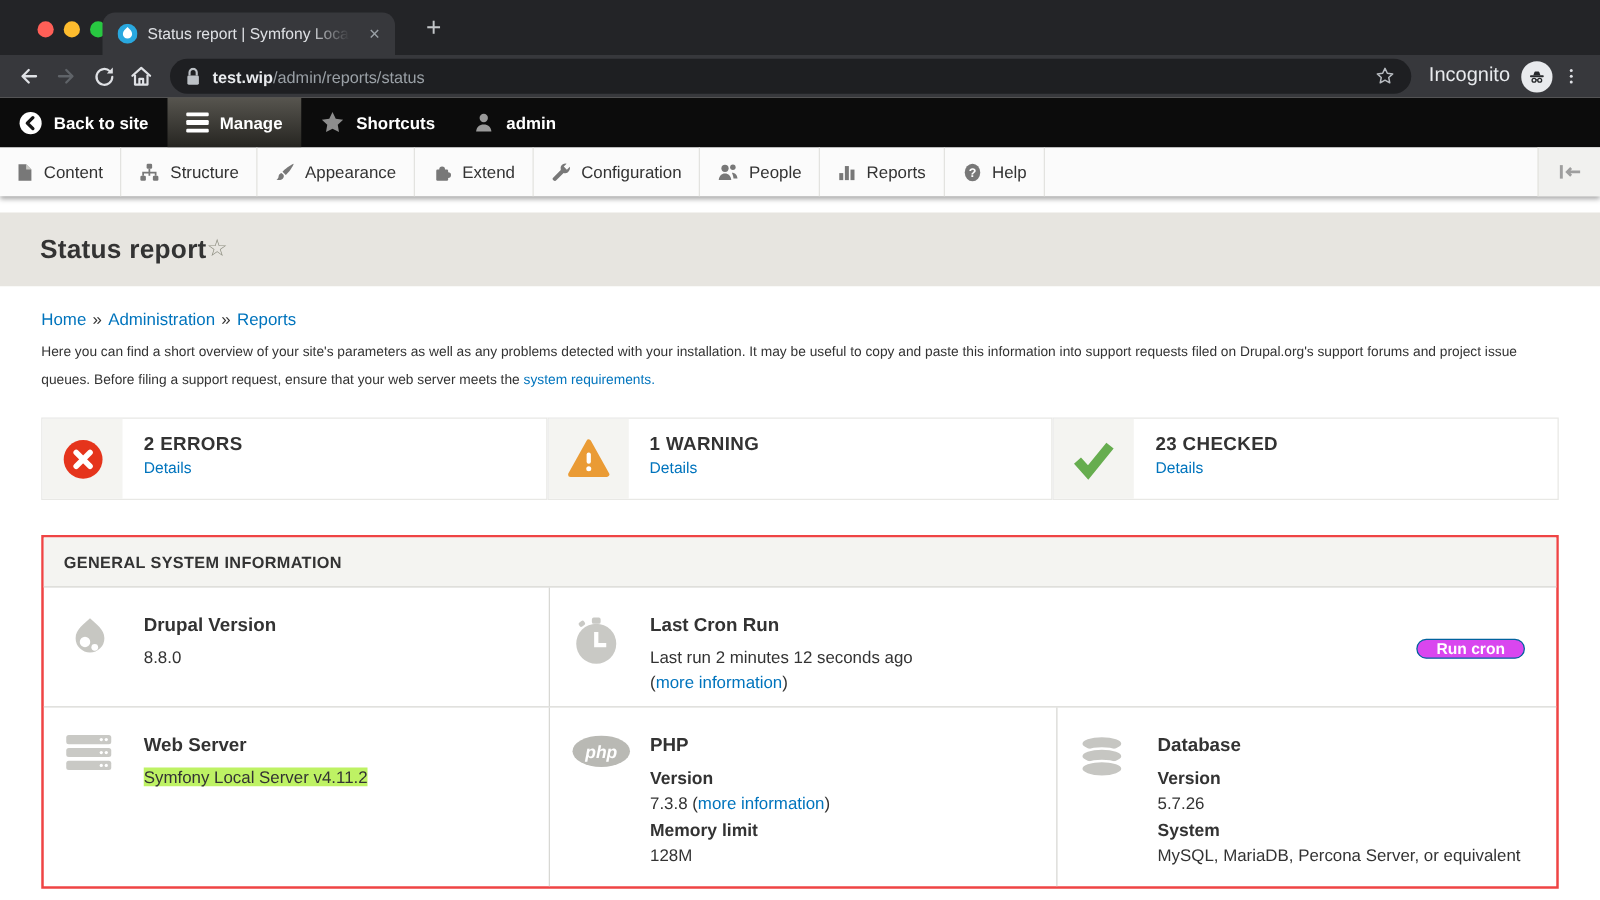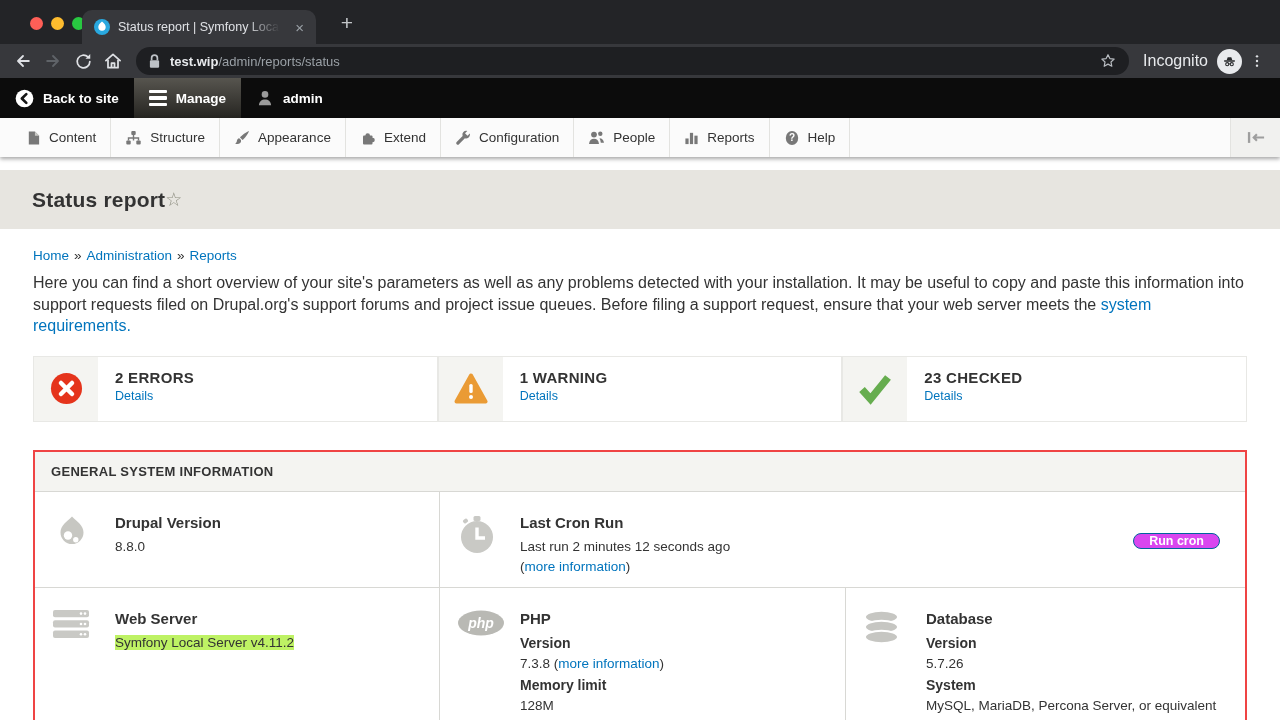--- a/index.html
+++ b/index.html
@@ -38,34 +38,34 @@
     font-size:13.5px; font-weight:bold; }
   .dtb-item.manage { background:linear-gradient(#57554f,#262521); }
   .hamburger { display:flex; flex-direction:column; gap:3px; }
   .hamburger span { display:block; width:18px; height:3.2px; background:#fff; border-radius:1px; }
 
   
   .amenu { height:39px; background:#fbfbfb; display:flex; align-items:stretch; position:relative;
     box-shadow:0 2px 4px rgba(0,0,0,.35); }
   .amenu-item { display:flex; align-items:center; gap:8px; padding:0 14px;
     border-right:1px solid #e3e3e0; font-size:13.5px; color:#333; }
-  .amenu-item:first-child { padding-left:26px; }
+  .amenu-item:first-child { padding-left:12px; }
   .amenu-collapse { margin-left:auto; width:50px; background:#f1f1ef; border-left:1px solid #e3e3e0;
     display:flex; align-items:center; justify-content:center; }
   .amenu-gap { height:13px; background:#fff; }
 
   
   .page-header { height:59px; background:#e7e5e0; display:flex; align-items:center; padding:0 32px; }
   .page-header h1 { font-size:21px; color:#333; letter-spacing:.2px; }
   .fav-star { color:#8f8f82; font-size:19px; line-height:1; }
 
   .breadcrumb { margin:19px 33px 0; font-size:13.5px; color:#333; }
   .breadcrumb a { color:#0074bd; }
   .breadcrumb .sep { margin:0 5px; }
-  .description { margin:9px 33px 0; font-size:16px; line-height:21.5px; color:#333; max-width:1214px; }
+  .description { margin:9px 33px 0; font-size:11px; line-height:21.5px; color:#333; max-width:1214px; }
   .description a { color:#0074bd; }
 
   
   .cards { display:flex; margin:19px 33px 0; }
   .card { flex:1; border:1px solid #e8e8e5; height:66px; display:flex; background:#fff; }
   .card-icon { width:64px; background:#f4f4f1; display:flex; align-items:center; justify-content:center; flex:none; }
   .card-body { padding:12px 0 0 17px; }
   .card-title { font-size:15px; font-weight:bold; color:#333; letter-spacing:.3px; }
   .card-details { font-size:12.5px; color:#0074bd; margin-top:3px; display:inline-block; }
 
@@ -181,20 +181,28 @@
   <div class="dtb-item manage">
     <span class="hamburger">
         <span></span>
         <span></span>
         <span></span>
       </span>
     <span>Manage</span>
   </div>
   <div class="dtb-item">
     <span style="display:flex;">
+      <svg width="20" height="20" viewBox="0 0 20 20">
+          <path d="M10 1.6l2.6 5.3 5.9.8-4.3 4.1 1 5.8L10 14.9l-5.2 2.7 1-5.8L1.5 7.7l5.9-.8z" fill="#8d8d8d"></path>
+        </svg>
+    </span>
+    <span>Shortcuts</span>
+  </div>
+  <div class="dtb-item">
+    <span style="display:flex;">
       <svg width="18" height="18" viewBox="0 0 20 20">
           <circle cx="10" cy="6" r="3.7" fill="#9a9a9a"></circle>
           <path d="M3.2 18c.4-4.2 3-6.3 6.8-6.3s6.4 2.1 6.8 6.3z" fill="#9a9a9a"></path>
         </svg>
     </span>
     <span>admin</span>
   </div>
 </div>
 
 <div class="amenu">

